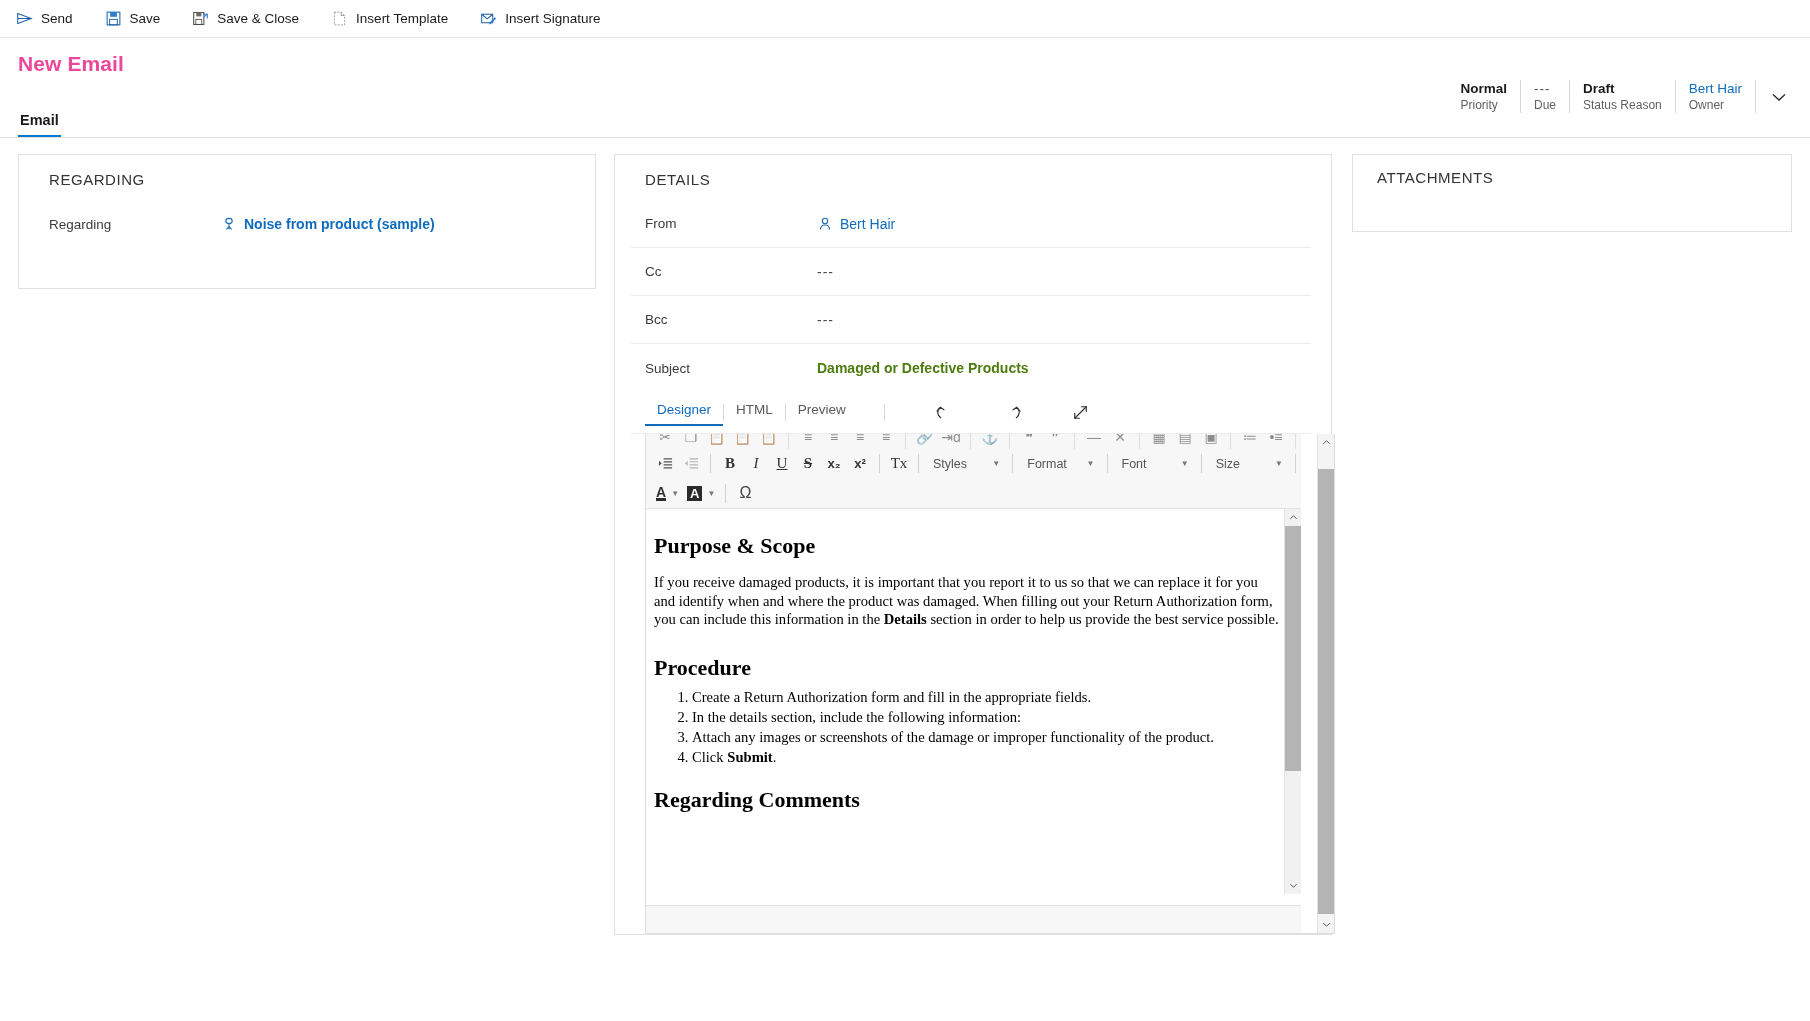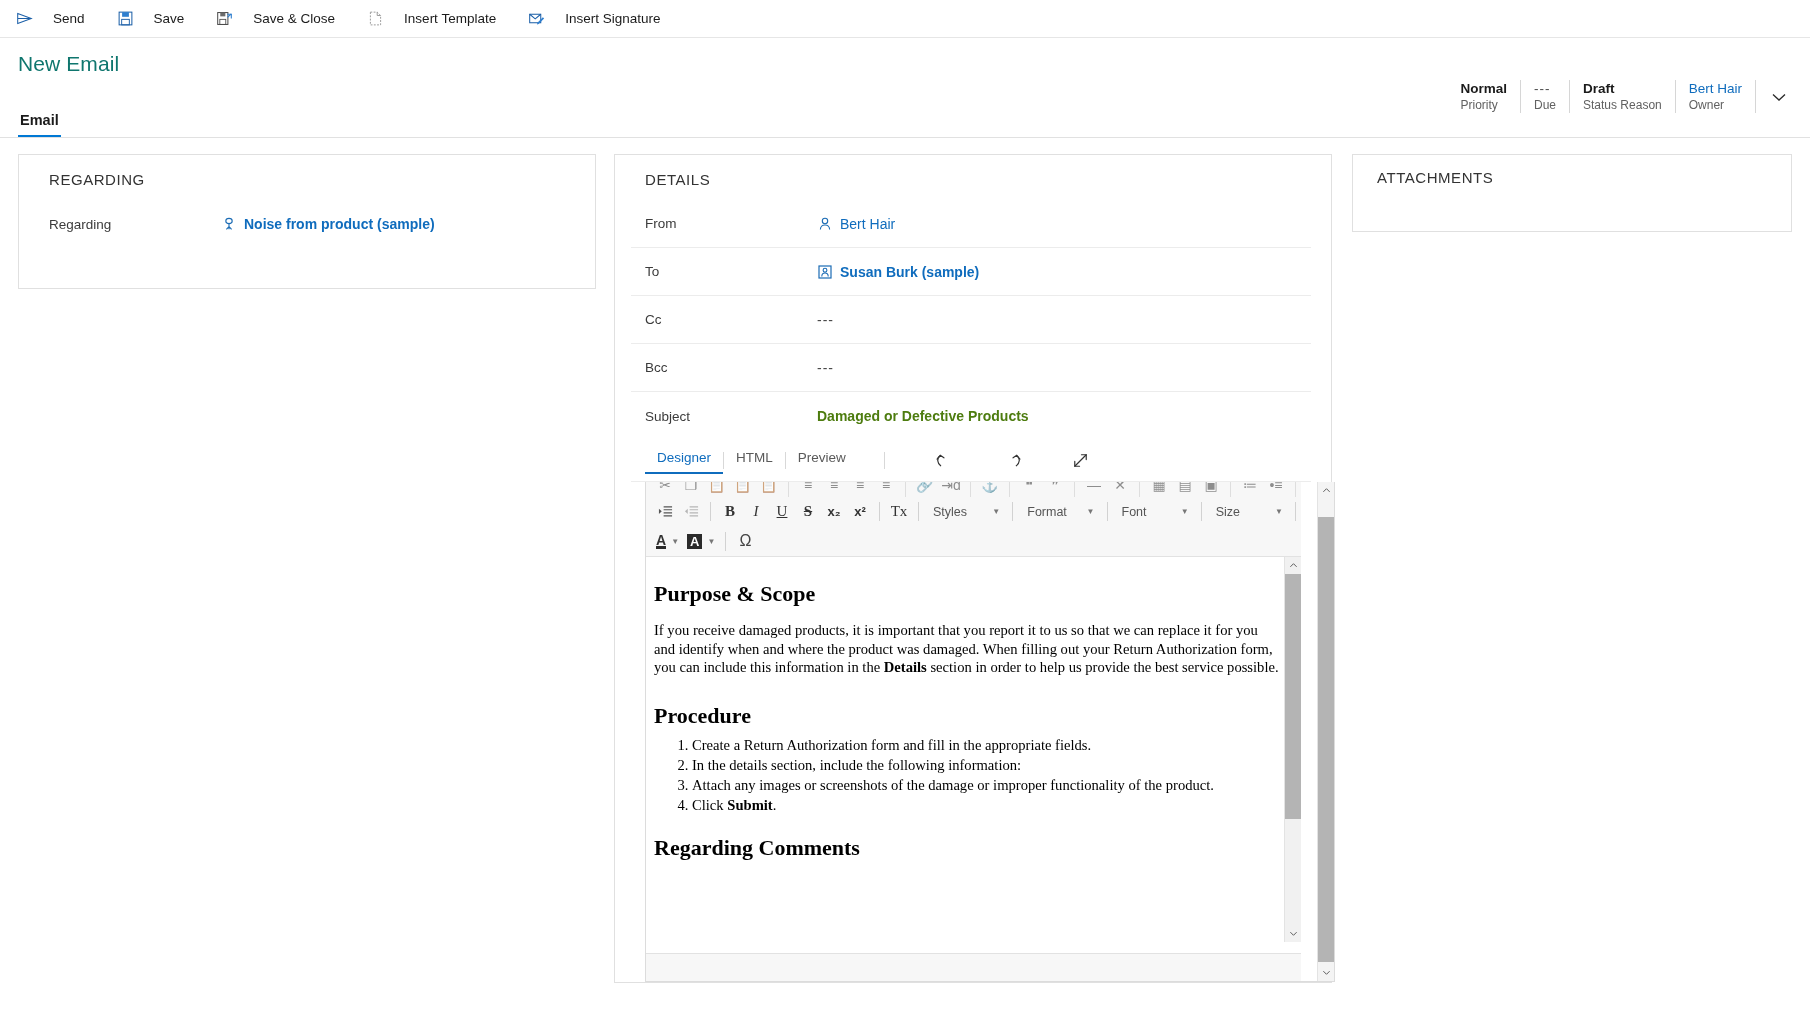--- a/index.html
+++ b/index.html
@@ -16,21 +16,21 @@
     height: 38px;
     display: flex;
     align-items: center;
     padding-left: 14px;
     border-bottom: 1px solid #e6e6e6;
     background: #ffffff;
   }
   .cmd-btn {
     display: flex;
     align-items: center;
-    gap: 20px;
+    gap: 8px;
     height: 38px;
     padding: 0 14px 0 2px;
     margin-right: 16px;
     cursor: pointer;
     color: #1b1b1b;
     font-size: 13.5px;
     white-space: nowrap;
   }
   .cmd-ico { width: 17px; height: 17px; display: block; flex: none; }
 
@@ -38,22 +38,22 @@
   .header {
     position: relative;
     height: 100px;
     border-bottom: 1px solid #e1e1e1;
     background: #fff;
   }
   .page-title {
     position: absolute;
     left: 18px; top: 14px;
     font-size: 21px;
-    font-weight: 400;
-    color: #0f766e;
+    font-weight: 700;
+    color: #ec4899;
     letter-spacing: .1px;
   }
   .tabstrip {
     position: absolute;
     left: 18px; bottom: 0;
     display: flex;
     align-items: flex-end;
     height: 34px;
   }
   .tab {
@@ -392,33 +392,20 @@
           <span class="mini-ico">
             <svg viewBox="0 0 16 16" width="16" height="16">
               <circle cx="8" cy="5" r="2.7" fill="none" stroke="#1b6cb5" stroke-width="1.1"></circle>
               <path d="M3.4 13.6 C3.4 10.4 5.4 9 8 9 C10.6 9 12.6 10.4 12.6 13.6" fill="none" stroke="#1b6cb5" stroke-width="1.1"></path>
             </svg>
           </span>
           <a style="font-weight:400">Bert Hair</a>
         </div>
       </div>
 
-      <div class="frow">
-        <div class="flabel">To</div>
-        <div class="fvalue">
-          <span class="mini-ico">
-            <svg viewBox="0 0 16 16" width="16" height="16">
-              <rect x="2" y="2" width="12" height="12" fill="none" stroke="#1b6cb5" stroke-width="1.2"></rect>
-              <circle cx="8" cy="6.2" r="1.9" fill="none" stroke="#1b6cb5" stroke-width="1.1"></circle>
-              <path d="M4.8 12.4 C4.8 9.9 6.2 9 8 9 C9.8 9 11.2 9.9 11.2 12.4" fill="none" stroke="#1b6cb5" stroke-width="1.1"></path>
-            </svg>
-          </span>
-          <a>Susan Burk (sample)</a>
-        </div>
-      </div>
 
       <div class="frow">
         <div class="flabel">Cc</div>
         <div class="fvalue">
           <span class="plain">---</span>
         </div>
       </div>
 
       <div class="frow">
         <div class="flabel">Bcc</div>

